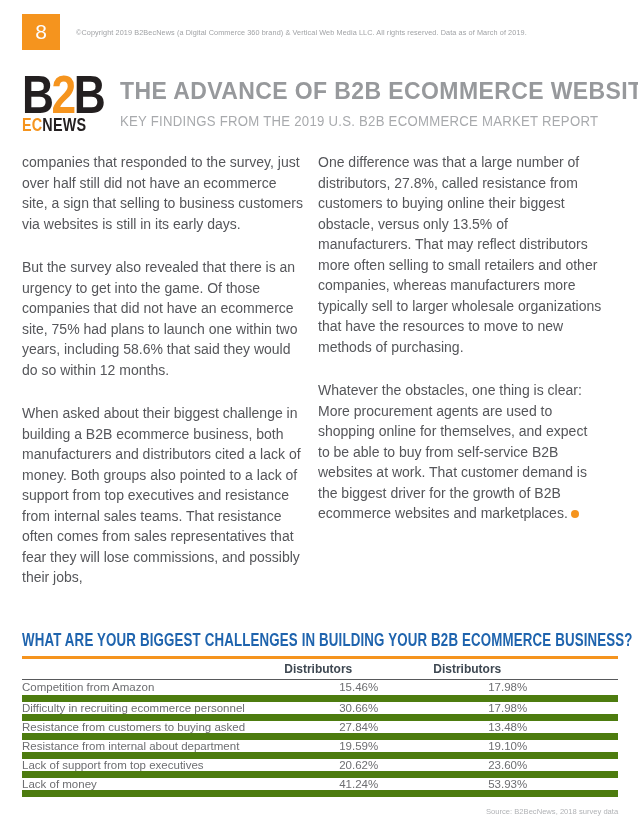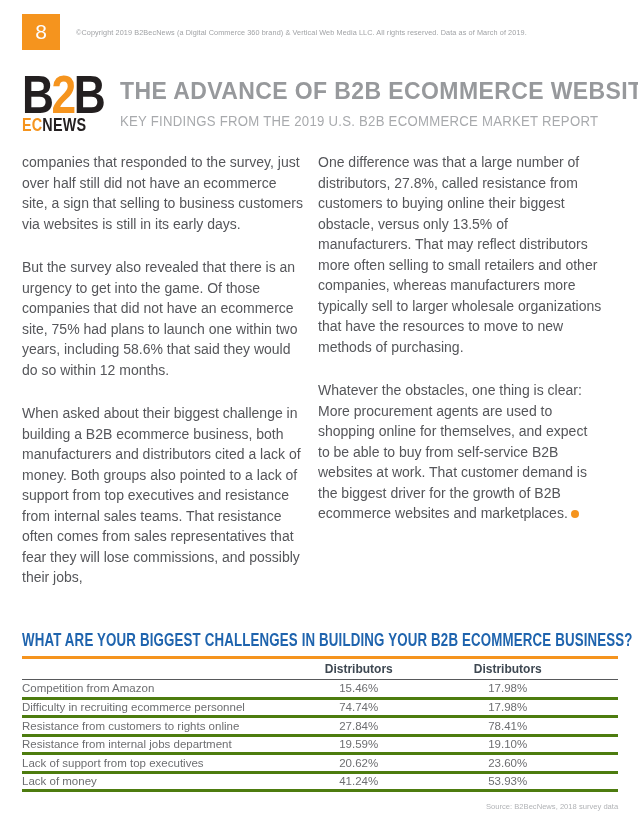--- a/index.html
+++ b/index.html
@@ -64,27 +64,27 @@
   }
   .table-note {
     margin-top:3px; font-size:10.5px; color:#6D6E71;
     display:inline-block; transform:scaleX(0.92); transform-origin:0 50%;
   }
   .orange-rule { height:3px; background:#F5941E; margin-top:6px; }
   table { width:100%; border-collapse:collapse; table-layout:fixed; }
   col.c-label { width:44%; } col.c-dist { width:25%; }
   col.c-man { width:25%; } col.c-spacer { width:6%; }
   thead th {
-    font-size:12px; font-weight:700; color:#3E4852; text-align:center;
+    font-size:12px; font-weight:700; color:#3E4852; text-align:left;
     height:21px; vertical-align:middle; border-bottom:1.5px solid #58595B;
   }
   thead th.label-col { text-align:left; }
   tbody td {
     font-size:11.5px; color:#6D6E71; height:18.5px; vertical-align:middle;
-    border-bottom:3px solid #4d7c0f; text-align:center;
+    border-bottom:7px solid #4d7c0f; text-align:center;
   }
   tbody td.label { text-align:left; }
   .source-row { text-align:right; margin-top:3px; }
   .source {
     font-size:8px; color:#B1B3B6;
     display:inline-block; transform:scaleX(0.95); transform-origin:100% 50%;
   }
 </style>
 </head>
 <body>
@@ -142,32 +142,32 @@
       </thead>
       <tbody>
         <tr>
           <td class="label">Competition from Amazon</td>
           <td>15.46%</td>
           <td>17.98%</td>
           <td></td>
         </tr>
         <tr>
           <td class="label">Difficulty in recruiting ecommerce personnel</td>
-          <td>74.74%</td>
+          <td>30.66%</td>
           <td>17.98%</td>
           <td></td>
         </tr>
         <tr>
-          <td class="label">Resistance from customers to rights online</td>
+          <td class="label">Resistance from customers to buying asked</td>
           <td>27.84%</td>
-          <td>78.41%</td>
+          <td>13.48%</td>
           <td></td>
         </tr>
         <tr>
-          <td class="label">Resistance from internal jobs department</td>
+          <td class="label">Resistance from internal about department</td>
           <td>19.59%</td>
           <td>19.10%</td>
           <td></td>
         </tr>
         <tr>
           <td class="label">Lack of support from top executives</td>
           <td>20.62%</td>
           <td>23.60%</td>
           <td></td>
         </tr>

